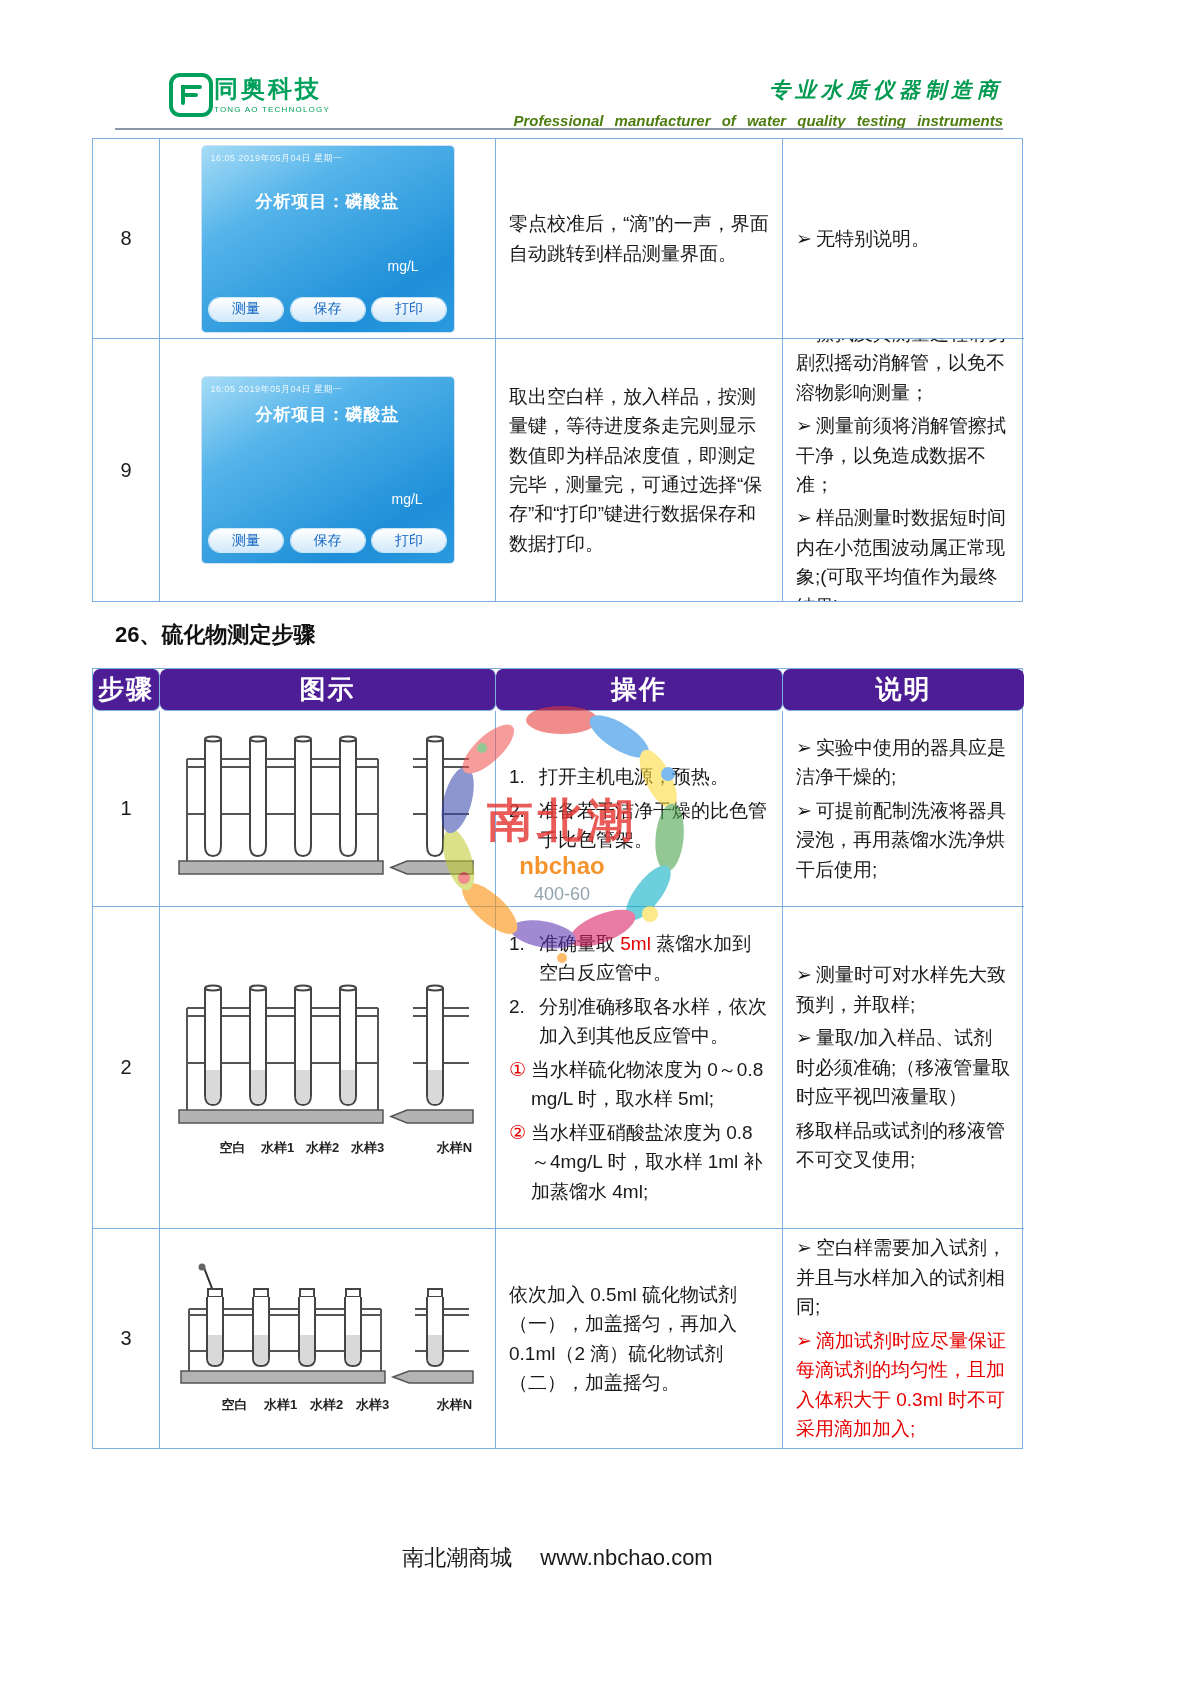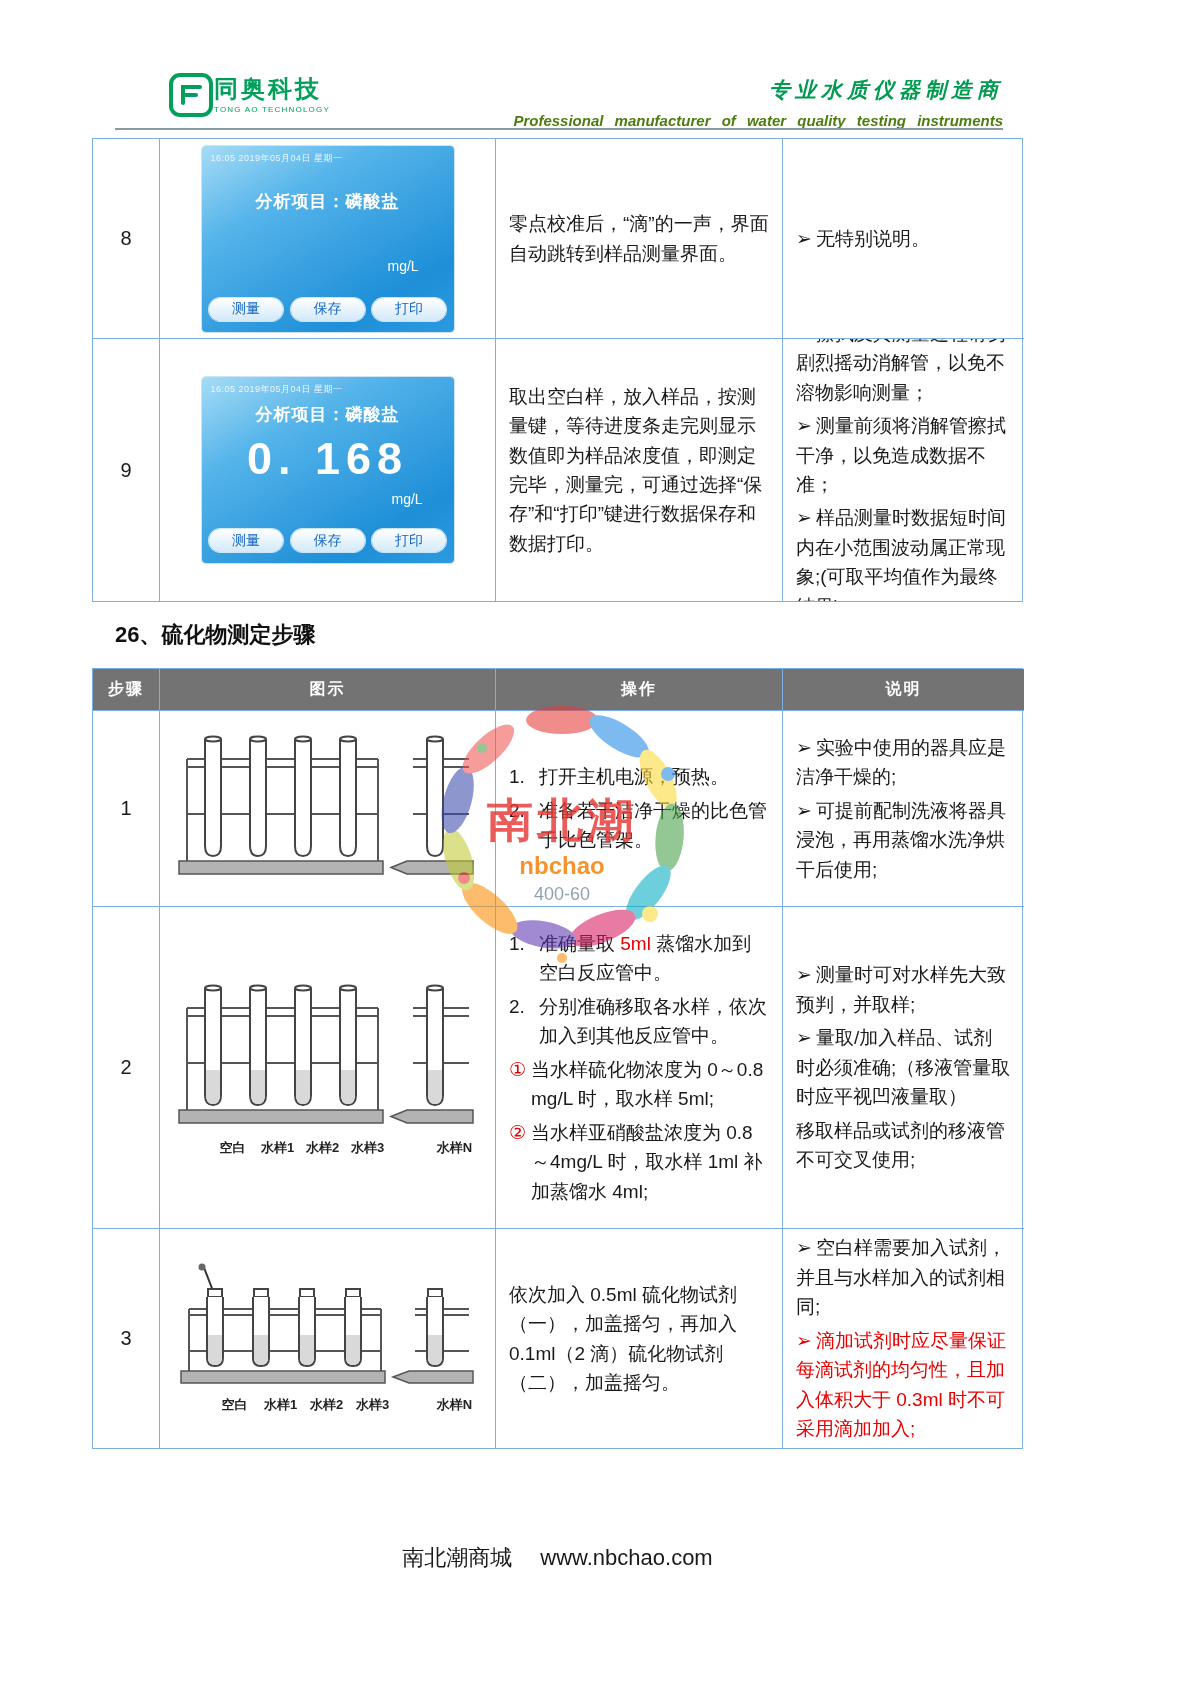--- a/index.html
+++ b/index.html
@@ -23,22 +23,22 @@
 
   
   .tbl { position:absolute; left:92px; width:931px; display:grid;
          grid-template-columns:67px 336px 287px 241px;
          border:1px solid #7cb0e0; background:#fff; }
   .tbl1 { top:138px; grid-template-rows:200px 262px; }
   .tbl2 { top:668px; grid-template-rows:42px 196px 322px 219px; }
   .cell { border-right:1px solid #7cb0e0; border-bottom:1px solid #7cb0e0; overflow:hidden; }
   .tbl .cell:nth-child(4n) { border-right:none; }
   .lr { border-bottom:none !important; }
-  .hd { background:#737373; color:#fff; display:flex; align-items:center; justify-content:center;
-        font-size:16px; font-weight:bold; letter-spacing:2px; }
+  .hd { background:#4c1d95; color:#fff; display:flex; align-items:center; justify-content:center;
+        font-size:26px; font-weight:bold; letter-spacing:2px;border-radius:7px; }
   .step { display:flex; align-items:center; justify-content:center; font-size:20px; }
   .imgc { display:flex; flex-direction:column; align-items:center; justify-content:center; }
   .txt { padding:10px 13px; font-size:19px; line-height:1.55;
          display:flex; flex-direction:column; justify-content:center; }
   .txt p { margin:2px 0; }
   .note { margin:3px 0; }
   .mk { margin-right:4px; }
   .red { color:#e60000; }
   .oline { display:flex; margin:3px 0; }
   .onum { flex:0 0 30px; }
@@ -127,21 +127,20 @@
       <p class="note"><span class="mk">➢</span><span>无特别说明。</span></p>
     </div>
 
     <div class="cell step lr">
         <span>9</span>
       </div>
     <div class="cell imgc lr">
       <div class="screen v9">
         <div class="scr-status">16:05   2019年05月04日  星期一</div>
         <div class="scr-title">分析项目：磷酸盐</div>
-        <div class="scr-value">0. 168</div>
         <div class="scr-unit">mg/L</div>
         <div class="scr-btns">
           <div class="scr-btn">测量</div>
           <div class="scr-btn">保存</div>
           <div class="scr-btn">打印</div>
         </div>
       </div>
     </div>
     <div class="cell txt lr">
       <p>取出空白样，放入样品，按测量键，等待进度条走完则显示数值即为样品浓度值，即测定完毕，测量完，可通过选择“保存”和“打印”键进行数据保存和数据打印。</p>

